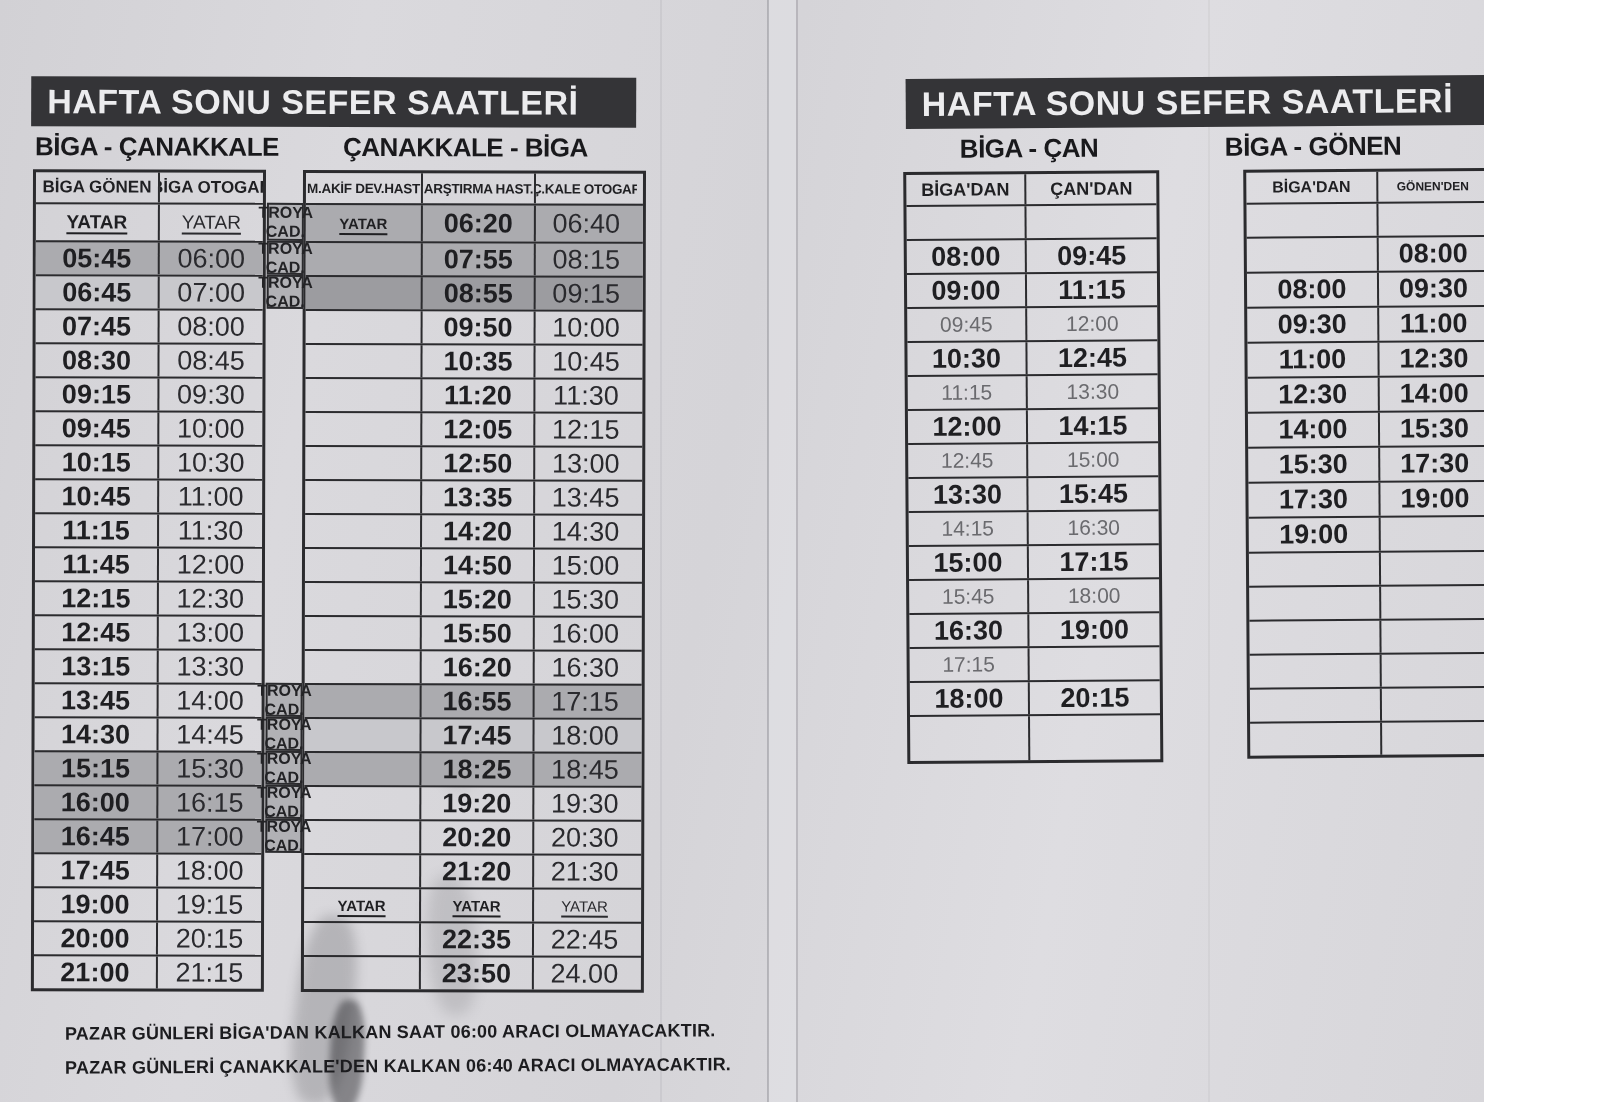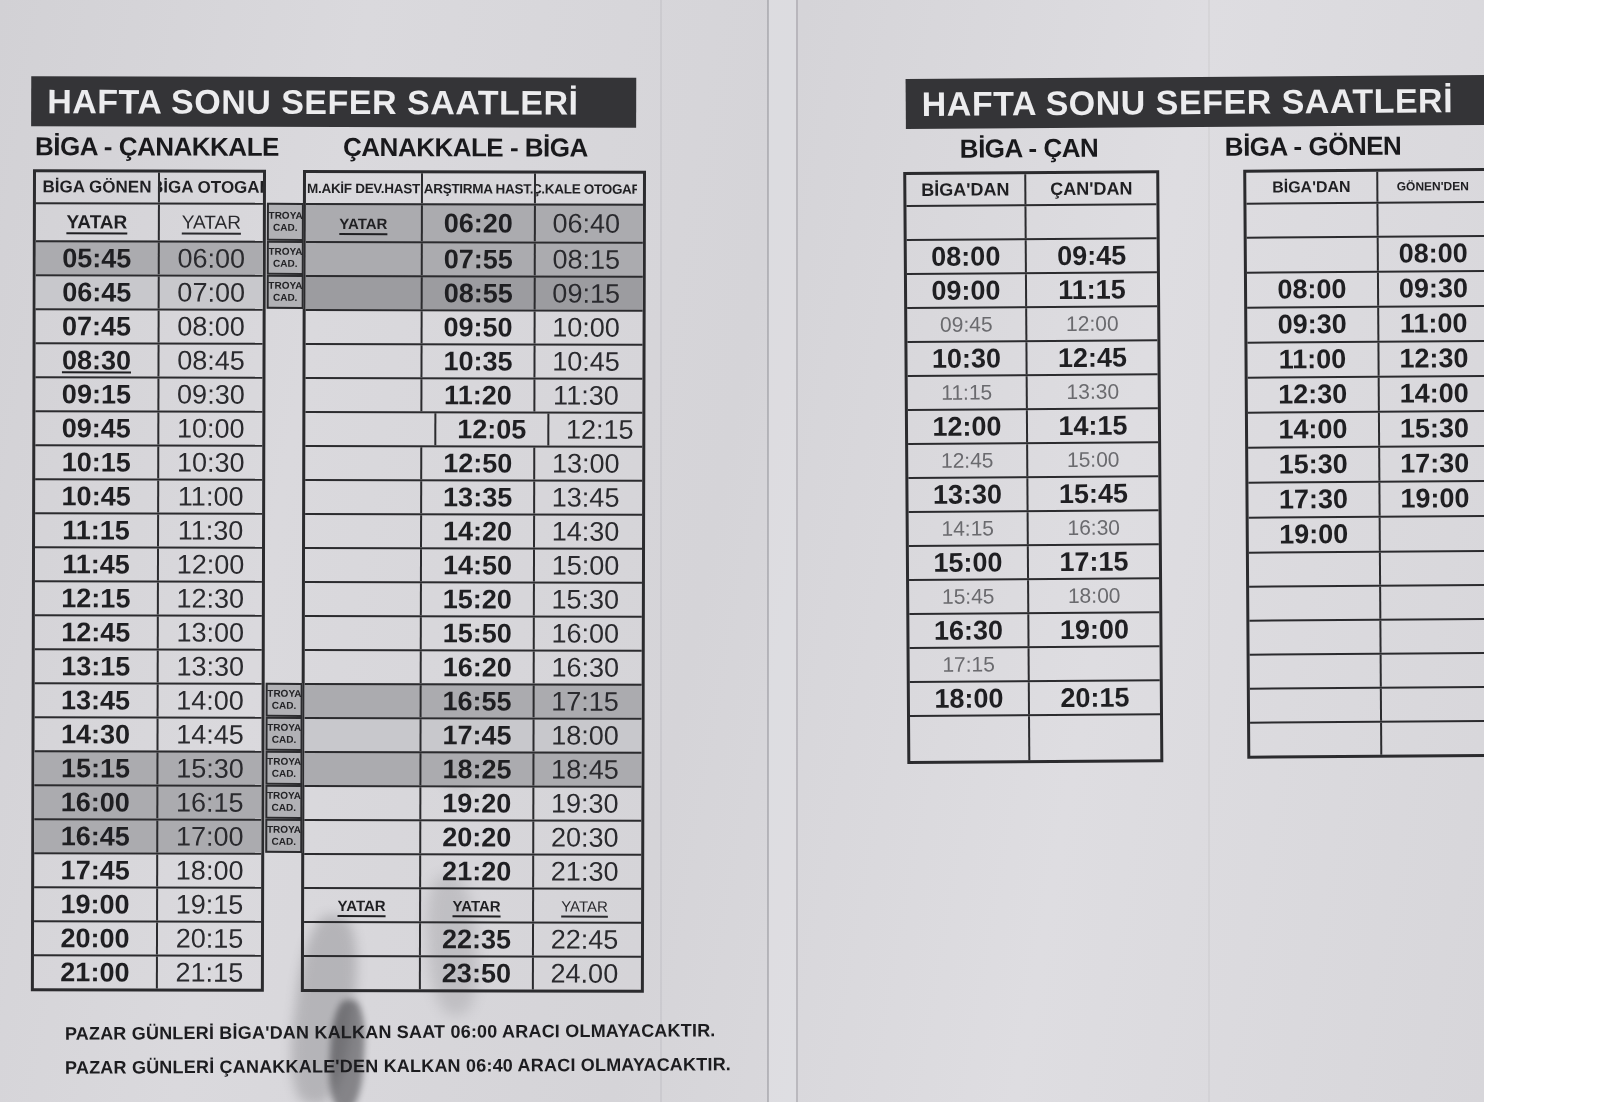--- a/index.html
+++ b/index.html
@@ -48,21 +48,21 @@
   .yatar{
     text-decoration:underline;text-underline-offset:4px;text-decoration-thickness:2px;
     font-weight:bold;
   }
   .yatar-lg{font-size:19px !important;}
   .yatar-sm{font-size:15px !important;}
   .troya{
     position:absolute;left:-39px;top:-2px;width:37px;height:calc(100% + 2px);
     box-sizing:border-box;border:2px solid var(--line);background:var(--troya-bg);
     display:flex;align-items:center;justify-content:center;text-align:center;
-    font-size:10px;font-weight:bold;line-height:1.2;color:#232326;padding:1px;
+    font-size:16px;font-weight:bold;line-height:1.2;color:#232326;padding:1px;
   }
   .notes{position:absolute;left:65px;top:1022px;transform:rotate(-.3deg);}
   .note-line{font-size:18px;font-weight:bold;letter-spacing:.2px;color:#1c1c1f;margin-bottom:13px;white-space:nowrap;}
 </style>
 </head>
 <body>
 
 <div class="canvas">
 
   <div class="crease" style="left:660px;width:2px;background:#9b9aa0;opacity:.18;"></div>
@@ -94,21 +94,21 @@
         </div>
         <div class="row sl" style="height: 34px;">
           <div class="cell c0 b" style="flex: 0 0 122px;">06:45</div>
           <div class="cell c1 r" style="flex: 0 0 105px;">07:00</div>
         </div>
         <div class="row" style="height: 34px;">
           <div class="cell c0 b" style="flex: 0 0 122px;">07:45</div>
           <div class="cell c1 r" style="flex: 0 0 105px;">08:00</div>
         </div>
         <div class="row" style="height: 34px;">
-          <div class="cell c0 b" style="flex: 0 0 122px; text-decoration: underline;">08:30</div>
+          <div class="cell c0 b" style="flex: 0 0 122px;">08:30</div>
           <div class="cell c1 r" style="flex: 0 0 105px;">08:45</div>
         </div>
         <div class="row" style="height: 34px;">
           <div class="cell c0 b" style="flex: 0 0 122px;">09:15</div>
           <div class="cell c1 r" style="flex: 0 0 105px;">09:30</div>
         </div>
         <div class="row" style="height: 34px;">
           <div class="cell c0 b" style="flex: 0 0 122px;">09:45</div>
           <div class="cell c1 r" style="flex: 0 0 105px;">10:00</div>
         </div>
@@ -211,21 +211,21 @@
           <div class="cell c1 b" style="flex: 0 0 113px;">10:35</div>
           <div class="cell c2 r" style="flex: 0 0 103px;">10:45</div>
         </div>
         <div class="row" style="height: 34px;">
           <div class="cell c0 b" style="flex: 0 0 115px;"></div>
           <div class="cell c1 b" style="flex: 0 0 113px;">11:20</div>
           <div class="cell c2 r" style="flex: 0 0 103px;">11:30</div>
         </div>
         <div class="row" style="height: 34px;">
           <div class="cell c0 b" style="flex: 0 0 115px;"></div>
-          <div class="cell c1 b" style="flex: 0 0 113px; margin-left: 14px;">12:05</div>
+          <div class="cell c1 b" style="flex: 0 0 113px;">12:05</div>
           <div class="cell c2 r" style="flex: 0 0 103px;">12:15</div>
         </div>
         <div class="row" style="height: 34px;">
           <div class="cell c0 b" style="flex: 0 0 115px;"></div>
           <div class="cell c1 b" style="flex: 0 0 113px;">12:50</div>
           <div class="cell c2 r" style="flex: 0 0 103px;">13:00</div>
         </div>
         <div class="row" style="height: 34px;">
           <div class="cell c0 b" style="flex: 0 0 115px;"></div>
           <div class="cell c1 b" style="flex: 0 0 113px;">13:35</div>

